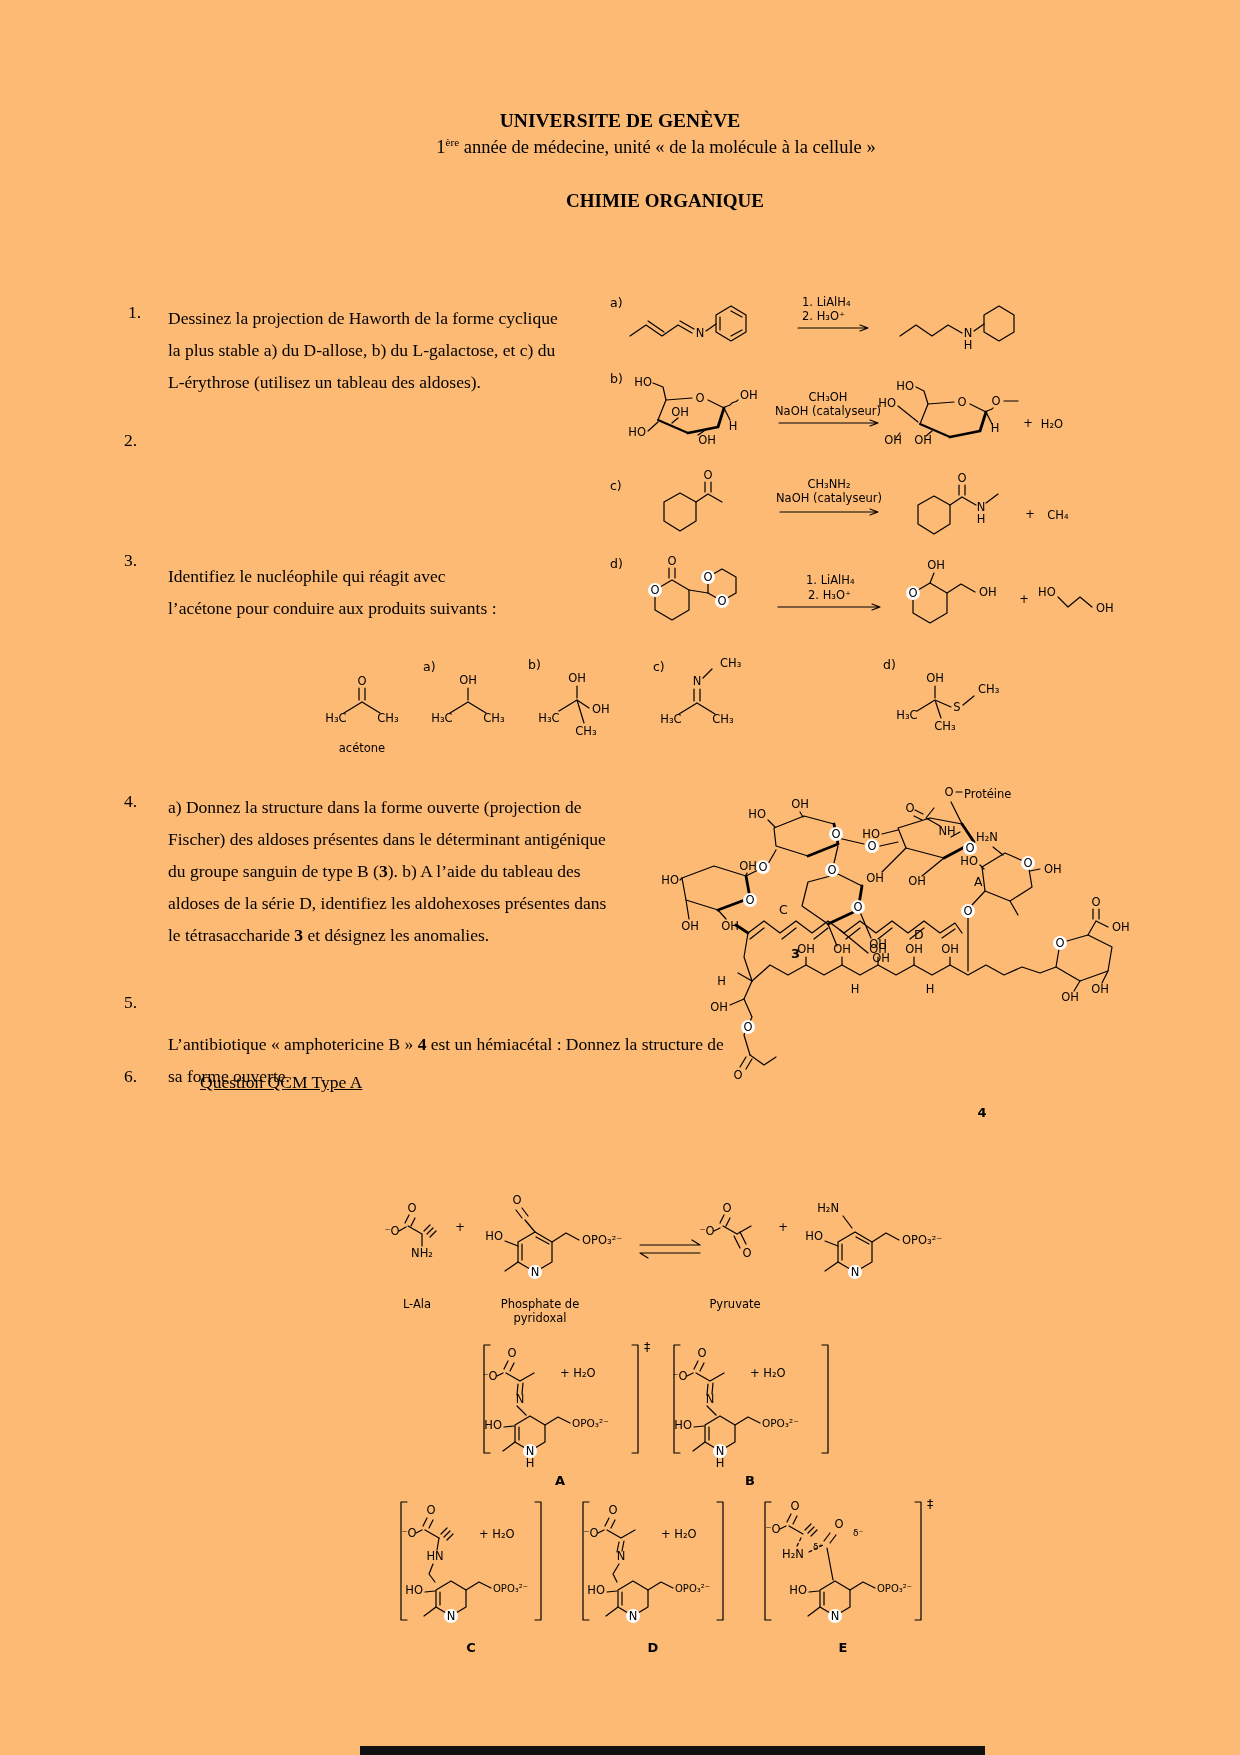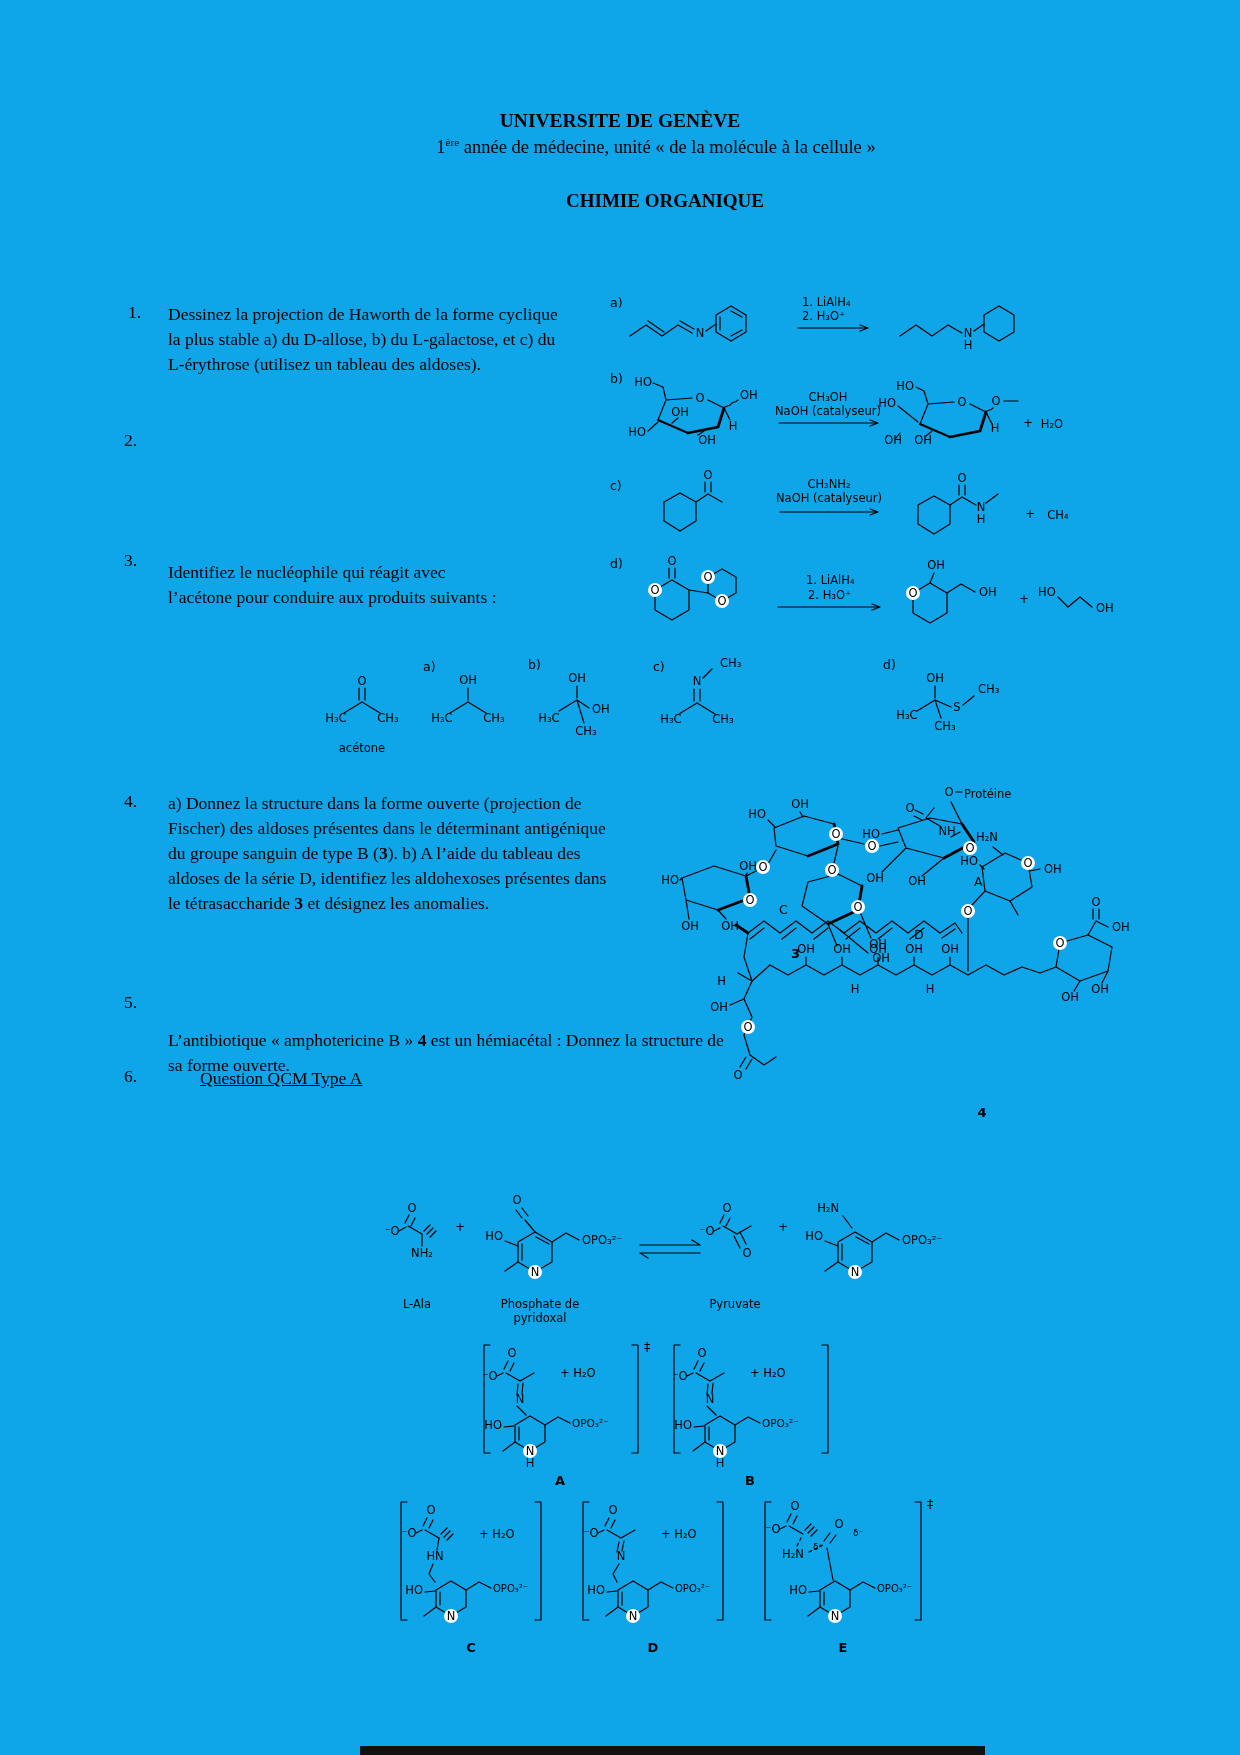--- a/index.html
+++ b/index.html
@@ -1,24 +1,24 @@
 <!DOCTYPE html>
 <html><head>
 <meta charset="utf-8">
 <style>
   html,body{margin:0;padding:0;background:#fff;}
-  #page{position:relative;width:1240px;height:1755px;background:#0ea5e9;overflow:hidden;
+  #page{position:relative;width:1240px;height:1755px;background:#fdba74;overflow:hidden;
         font-family:"Liberation Serif","DejaVu Serif",serif;color:#000;}
   .center{position:absolute;left:0;width:100%;text-align:center;}
   .bold{font-weight:bold;}
   .ital{padding-left:36px;}
   .u{text-decoration:underline;}
   sup{font-size:0.6em;}
   .qnum{position:absolute;font-size:17.5px;}
-  .qtxt{position:absolute;font-size:17.5px;line-height:25px;}
+  .qtxt{position:absolute;font-size:17.5px;line-height:32px;}
   svg{position:absolute;overflow:visible;}
   svg path,svg polyline,svg polygon,svg line{fill:none;stroke:#000;stroke-width:1.2;stroke-linecap:round;stroke-linejoin:round;}
   svg .w3{stroke-width:2.8;}
   svg .w2{stroke-width:2;}
   svg .dsh{stroke-dasharray:3 3;}
   svg text{font-family:"DejaVu Sans",sans-serif;font-size:11.5px;fill:#000;stroke:none;}
   svg .m{text-anchor:middle;} svg .e{text-anchor:end;}
   svg .s10{font-size:10px;} svg .s105{font-size:10.5px;} svg .s9{font-size:9px;}
   svg .s9{font-size:9px;}
   svg .b13{font-size:13px;font-weight:bold;}

